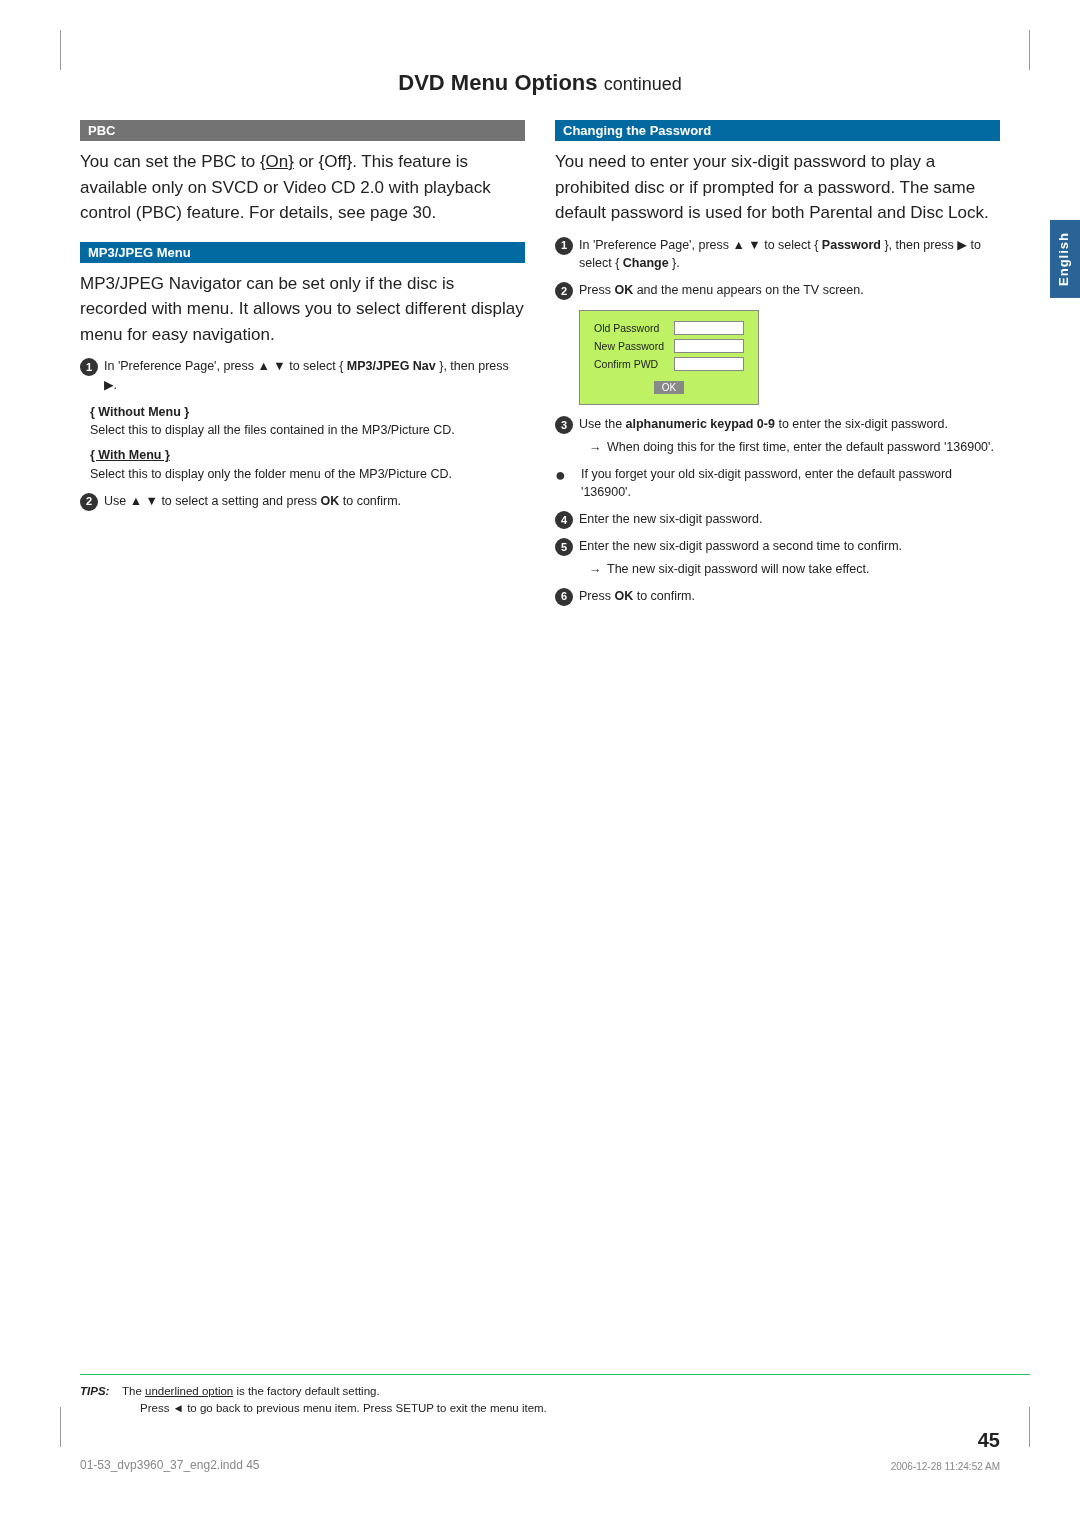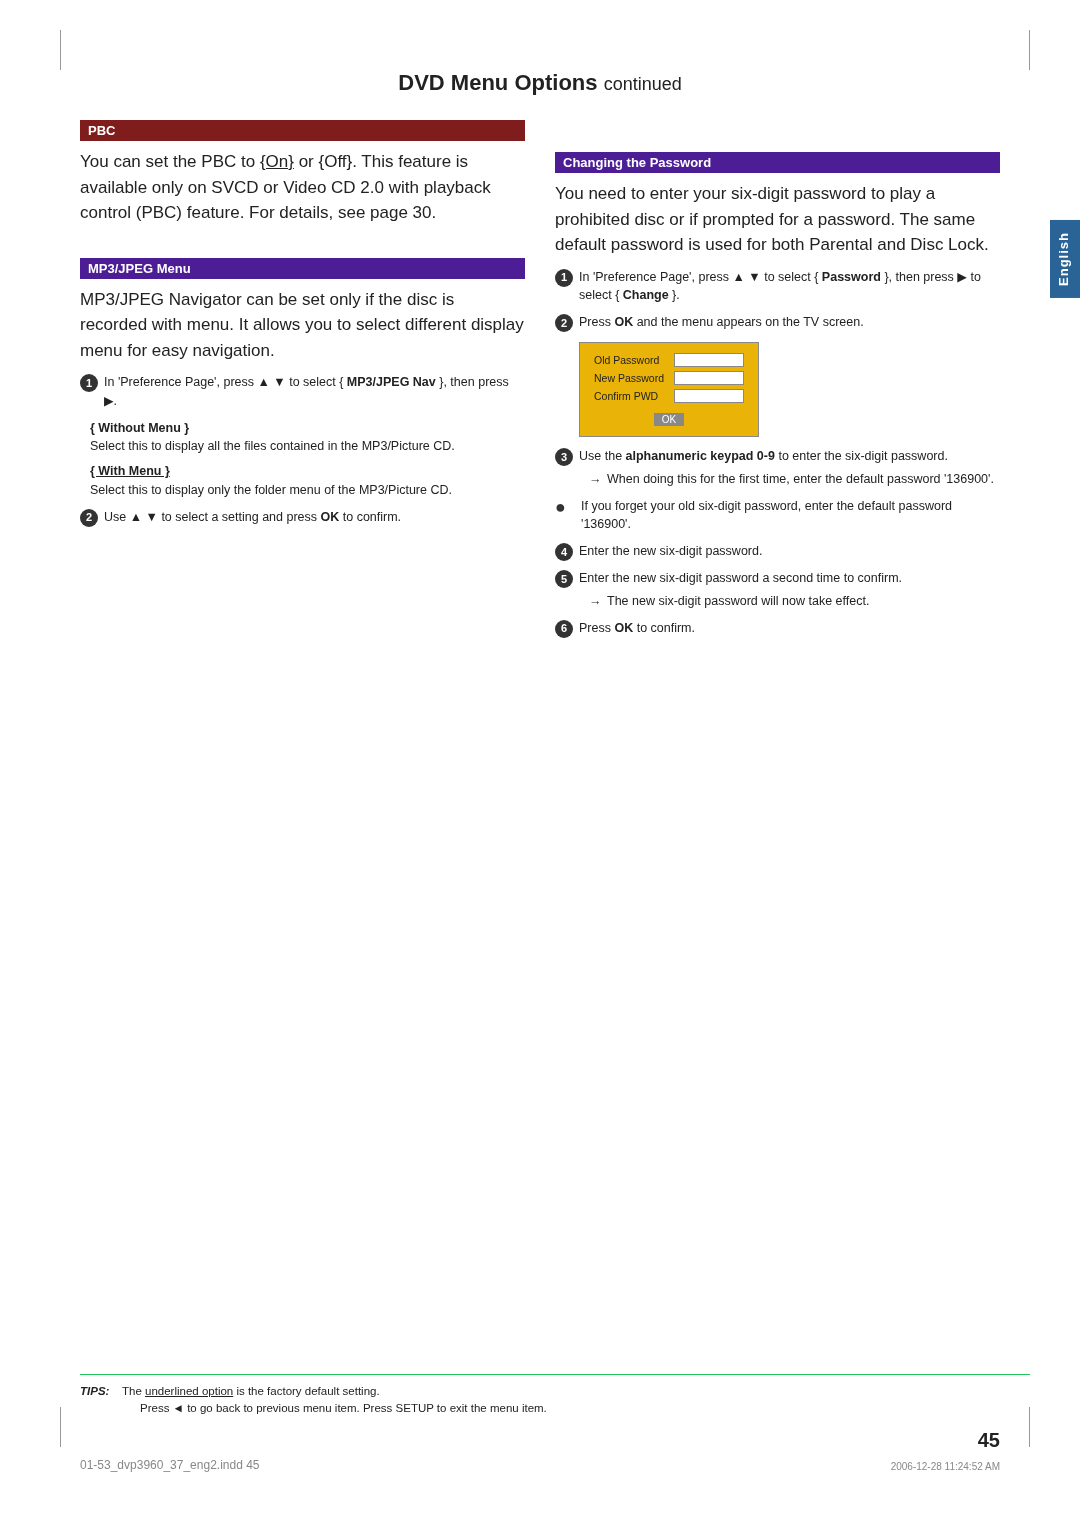--- a/index.html
+++ b/index.html
@@ -92,30 +92,29 @@
     }
     .col-left {
       flex: 1;
     }
     .col-right {
       flex: 1;
     }
 
     
     .section-header {
-      background: #7f1d1d;
+      background: #737373;
       color: #fff;
       font-weight: bold;
       font-size: 13px;
       padding: 3px 8px;
       margin-bottom: 8px;
     }
     .section-header.dark {
-      background: #4c1d95;
-      margin-top: 32px;
+      background: #0369a1;
     }
 
     
     .body-text {
       font-size: 17px;
       line-height: 1.5;
       margin-bottom: 10px;
     }
 
     
@@ -181,21 +180,21 @@
       font-size: 12.5px;
       line-height: 1.5;
     }
     .arrow-sym {
       min-width: 14px;
     }
 
     
     .pwd-dialog {
       border: 1px solid #888;
-      background: #eab308;
+      background: #bef264;
       width: 180px;
       margin: 10px 0 10px 24px;
       padding: 10px 14px;
       font-size: 11px;
     }
     .pwd-dialog-row {
       display: flex;
       justify-content: space-between;
       margin-bottom: 4px;
       align-items: center;

